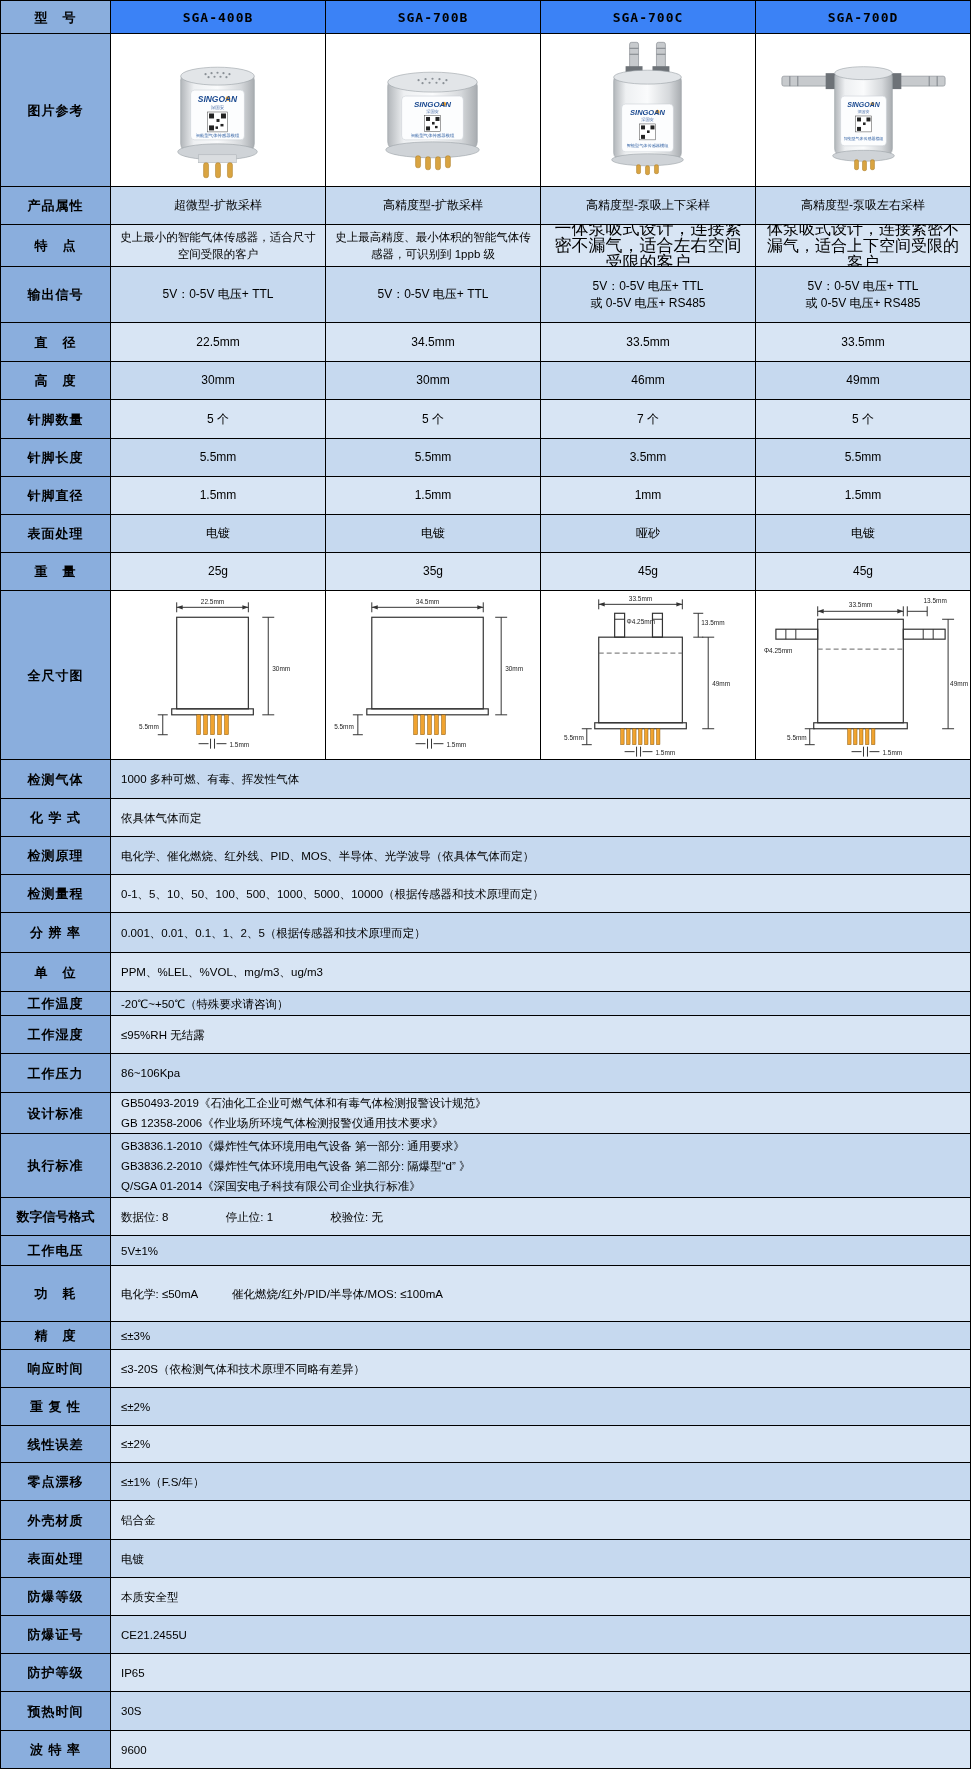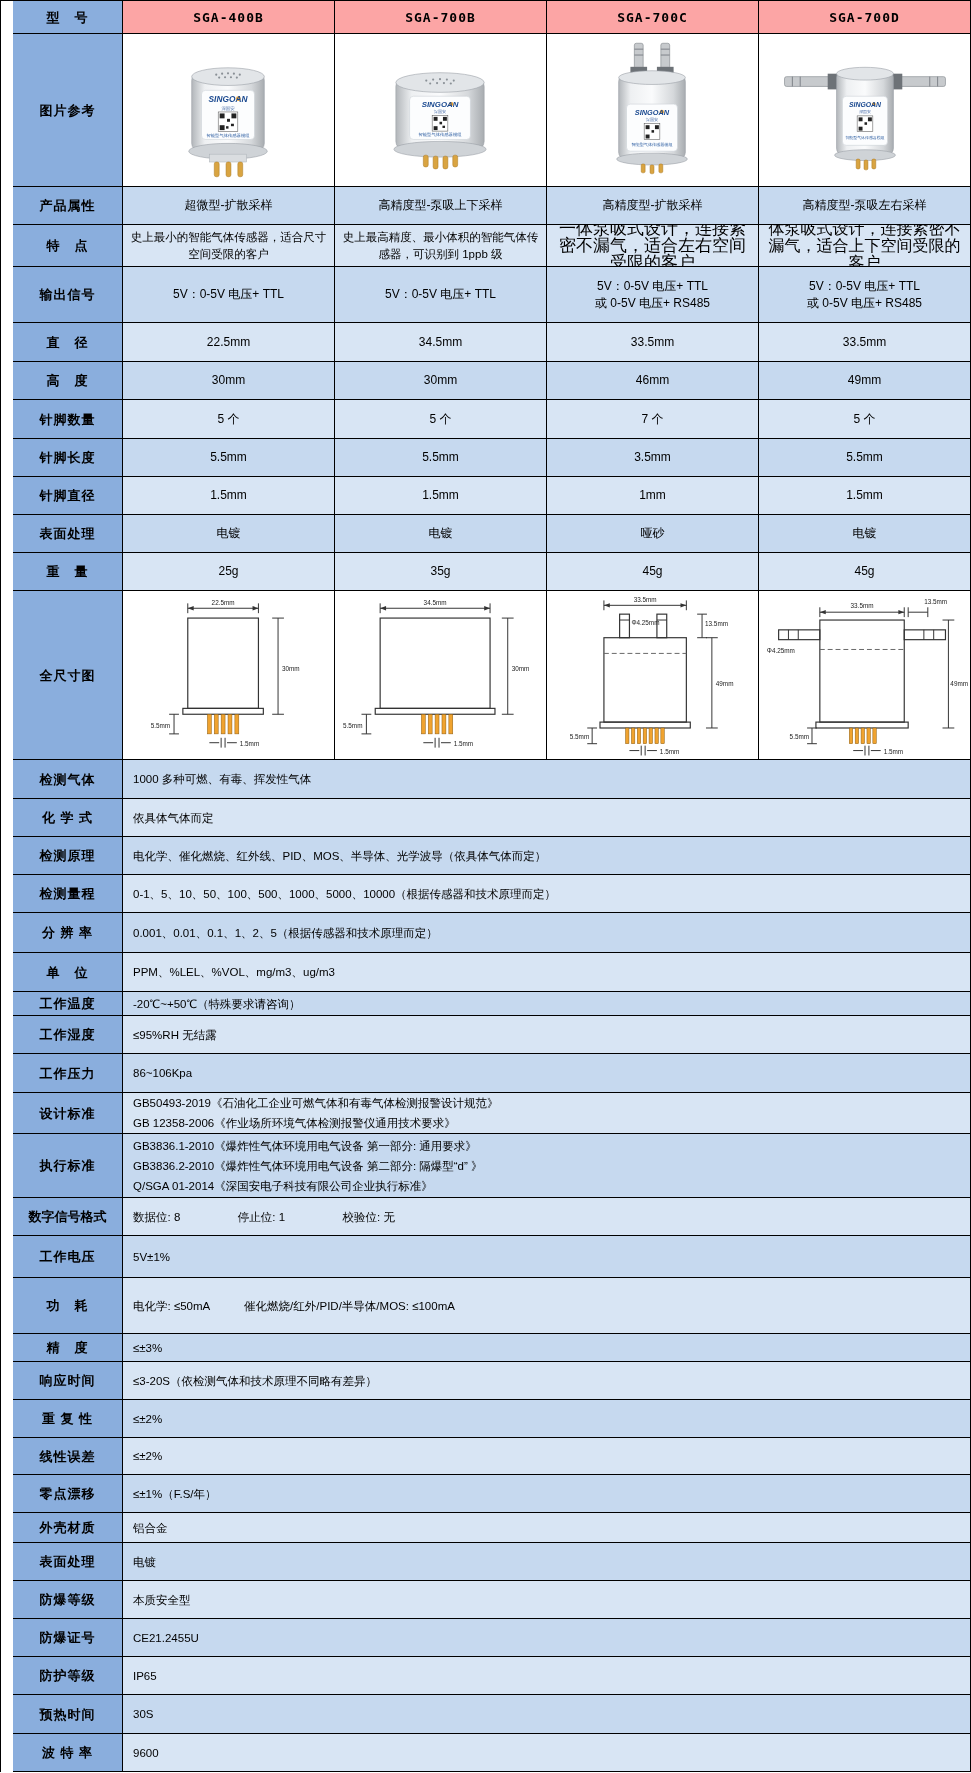--- a/index.html
+++ b/index.html
@@ -1,23 +1,23 @@
 <!DOCTYPE html>
 <html><head>
 <meta charset="utf-8">
 <style>
   html,body{margin:0;padding:0;background:#fff;}
   body{font-family:"Liberation Sans",sans-serif;color:#000;}
-  #table{width:971px;border-top:1px solid #000;border-left:1px solid #000;box-sizing:border-box;padding-left:12px;}
+  #table{width:971px;border-top:1px solid #000;border-left:1px solid #000;box-sizing:border-box;}
   .row{display:flex;width:100%;}
   .cell{border-right:1px solid #000;border-bottom:1px solid #000;box-sizing:border-box;
         display:flex;align-items:center;justify-content:center;text-align:center;overflow:hidden;}
   .lab{width:110px;flex:0 0 110px;background:#8AAEDD;font-weight:bold;font-size:13px;letter-spacing:1px;line-height:17px;}
   .dcell{flex:1 1 0;font-size:12px;white-space:pre-line;line-height:17px;padding:0 6px;}
-  .hcell{background:#fca5a5;font-weight:bold;font-size:13px;font-family:"DejaVu Sans Mono",monospace;letter-spacing:1px;}
+  .hcell{background:#3b82f6;font-weight:bold;font-size:13px;font-family:"DejaVu Sans Mono",monospace;letter-spacing:1px;}
   .photo{background:#fff;padding:0;}
   .draw{background:#fff;padding:0;}
   #spec .srow:nth-child(odd) .dcell{background:#C6D9EF;}
   #spec .srow:nth-child(even) .dcell{background:#D8E5F4;}
   .bval{flex:1 1 0;font-size:11.5px;justify-content:flex-start;text-align:left;
         padding-left:10px;line-height:20px;white-space:pre-line;}
   #bottom .brow:nth-child(odd) .bval{background:#C6D9EF;}
   #bottom .brow:nth-child(even) .bval{background:#D8E5F4;}
   svg text{font-family:"Liberation Sans",sans-serif;}
   .dim{stroke:#333;stroke-width:1;fill:none;}
@@ -222,22 +222,22 @@
           <rect x="115" y="126" width="4" height="10" rx="1.5" fill="#d9a441" stroke="#a87820" stroke-width="0.5"></rect>
         </g>
       </svg>
     </div>
   </div>
 
   <div id="spec">
     <div class="row srow" style="height:38px">
       <div class="cell lab">产品属性</div>
       <div class="cell dcell">超微型-扩散采样</div>
+      <div class="cell dcell">高精度型-扩散采样</div>
       <div class="cell dcell">高精度型-泵吸上下采样</div>
-      <div class="cell dcell">高精度型-扩散采样</div>
       <div class="cell dcell">高精度型-泵吸左右采样</div>
     </div>
     <div class="row srow" style="height:42px">
       <div class="cell lab">特　点</div>
       <div class="cell dcell" style="font-size:11.5px">史上最小的智能气体传感器，适合尺寸空间受限的客户</div>
       <div class="cell dcell" style="font-size:11.5px">史上最高精度、最小体积的智能气体传感器，可识别到 1ppb 级</div>
       <div class="cell dcell" style="font-size:17px">一体泵吸式设计，连接紧密不漏气，适合左右空间受限的客户</div>
       <div class="cell dcell" style="font-size:16px">体泵吸式设计，连接紧密不漏气，适合上下空间受限的客户</div>
     </div>
     <div class="row srow" style="height:56px">
@@ -507,21 +507,21 @@
     <div class="row brow" style="height:64px">
       <div class="cell lab">执行标准</div>
       <div class="cell bval">GB3836.1-2010《爆炸性气体环境用电气设备 第一部分: 通用要求》
 GB3836.2-2010《爆炸性气体环境用电气设备 第二部分: 隔爆型“d” 》
 Q/SGA 01-2014《深国安电子科技有限公司企业执行标准》</div>
     </div>
     <div class="row brow" style="height:38px">
       <div class="cell lab" style="letter-spacing:0">数字信号格式</div>
       <div class="cell bval">数据位: 8　　　　　停止位: 1　　　　　校验位: 无</div>
     </div>
-    <div class="row brow" style="height:42px">
+    <div class="row brow" style="height:30px">
       <div class="cell lab">工作电压</div>
       <div class="cell bval">5V±1%</div>
     </div>
     <div class="row brow" style="height:56px">
       <div class="cell lab">功　耗</div>
       <div class="cell bval">电化学: ≤50mA　　　催化燃烧/红外/PID/半导体/MOS: ≤100mA</div>
     </div>
     <div class="row brow" style="height:28px">
       <div class="cell lab">精　度</div>
       <div class="cell bval">≤±3%</div>
@@ -535,21 +535,21 @@
       <div class="cell bval">≤±2%</div>
     </div>
     <div class="row brow" style="height:37px">
       <div class="cell lab">线性误差</div>
       <div class="cell bval">≤±2%</div>
     </div>
     <div class="row brow" style="height:38px">
       <div class="cell lab">零点漂移</div>
       <div class="cell bval">≤±1%（F.S/年）</div>
     </div>
-    <div class="row brow" style="height:30px">
+    <div class="row brow" style="height:39px">
       <div class="cell lab">外壳材质</div>
       <div class="cell bval">铝合金</div>
     </div>
     <div class="row brow" style="height:38px">
       <div class="cell lab">表面处理</div>
       <div class="cell bval">电镀</div>
     </div>
     <div class="row brow" style="height:38px">
       <div class="cell lab">防爆等级</div>
       <div class="cell bval">本质安全型</div>

